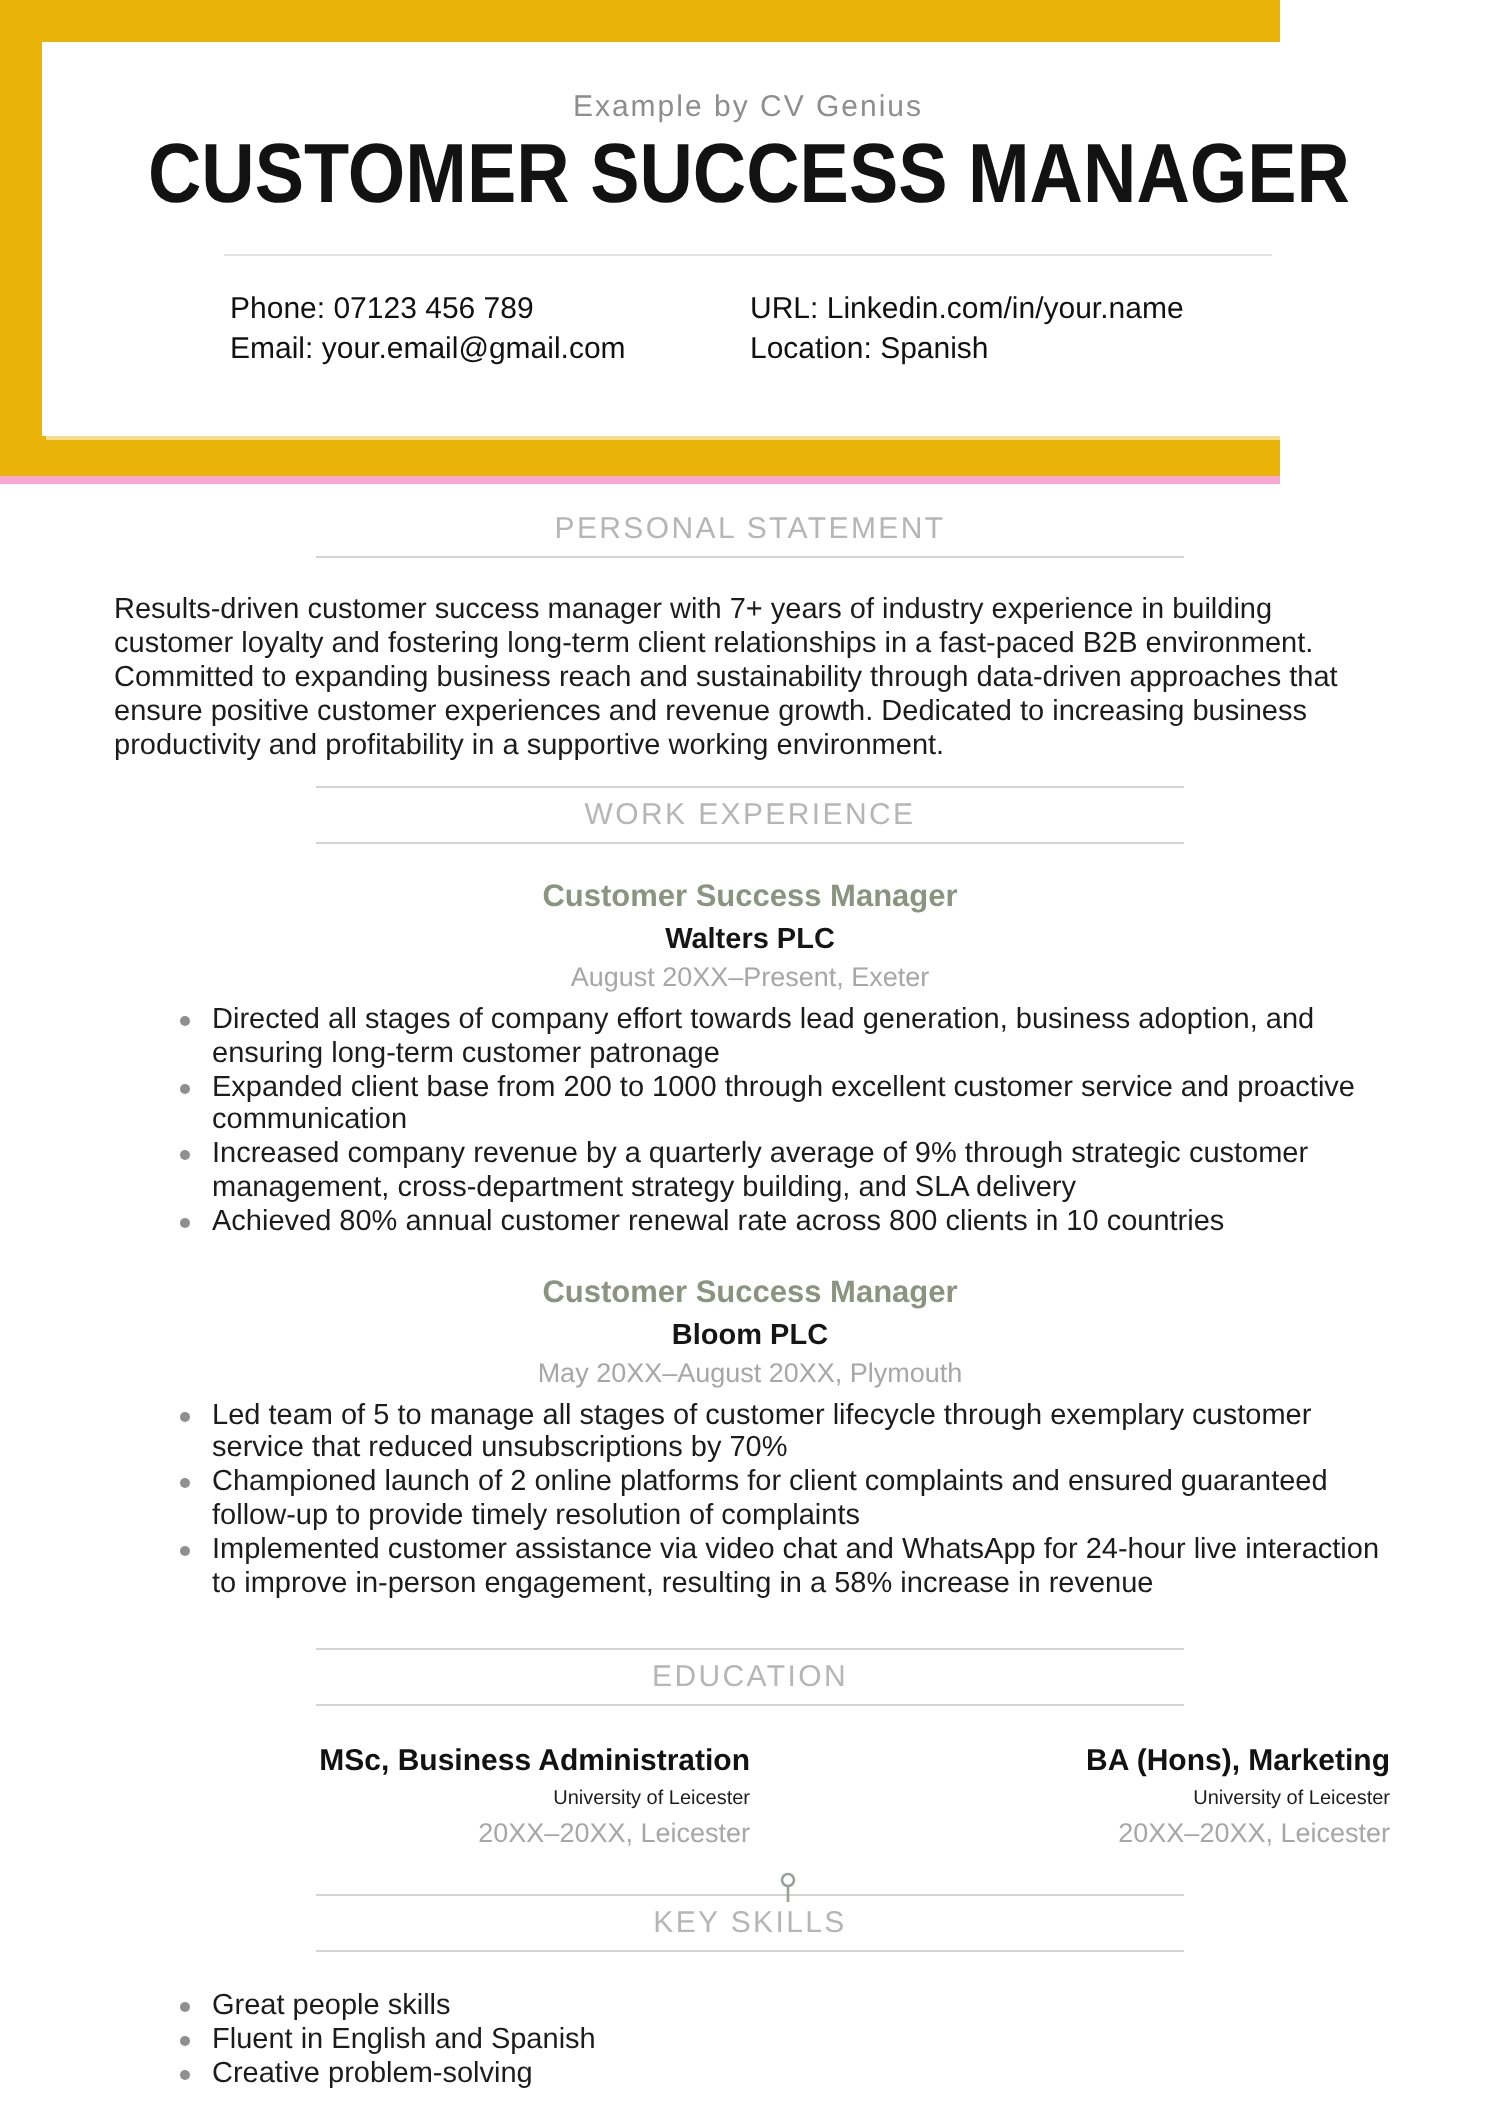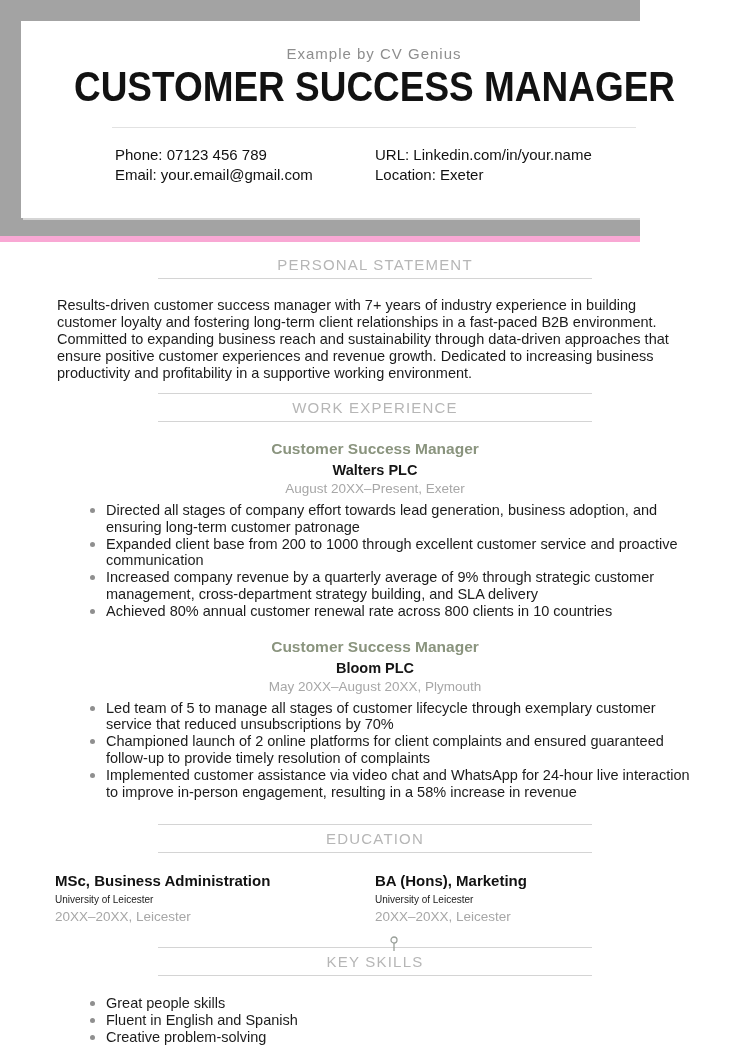--- a/index.html
+++ b/index.html
@@ -9,22 +9,22 @@
     font-family: "Liberation Sans", sans-serif;
     color: #1c1c1c;
     position: relative;
   }
 
   
   .top-band {
     position: relative;
     width: 640px;
     height: 242px;
-    background: #a3a3a3;
-    border-bottom: 6px solid #f9a8d4;
+    background: #eab308;
+    border-bottom: 4px solid #f9a8d4;
   }
   .header-card {
     position: absolute;
     top: 21px; left: 21px;
     width: 706px; height: 197px;
     background: #ffffff;
     box-shadow: 2px 2px 0 rgba(255,255,255,0.55);
   }
   .tagline {
     margin-top: 24px;
@@ -122,21 +122,21 @@
   }
 
   
   .edu-head { margin-top: 24px; }
   .edu-grid {
     width: 640px;
     margin: 19px auto 0;
     display: grid;
     grid-template-columns: 320px 320px;
   }
-  .edu-entry { text-align: left; }
+  .edu-entry { text-align: right; }
   .edu-degree { font-weight: bold; font-size: 15px; color: #121212; }
   .edu-school { margin-top: 5px; font-size: 10px; color: #1c1c1c; }
   .edu-meta { margin-top: 4px; font-size: 13.5px; color: #a7a7a7; }
 
   
   .skills-head { margin-top: 23px; position: relative; }
   .skills-grid {
     margin: 19px 58px 0 88px;
     display: grid;
     grid-template-columns: 318px 1fr;
@@ -170,21 +170,21 @@
       <div>
         <b>URL:</b>
         <span>Linkedin.com/in/your.name</span>
       </div>
       <div>
         <b>Email:</b>
         <span>your.email@gmail.com</span>
       </div>
       <div>
         <b>Location:</b>
-        <span>Exeter</span>
+        <span>Spanish</span>
       </div>
     </div>
   </div>
 </div>
 
 <main>
 
   <div class="section-head">
     <div class="label">PERSONAL STATEMENT</div>
     <div class="rule"></div>

